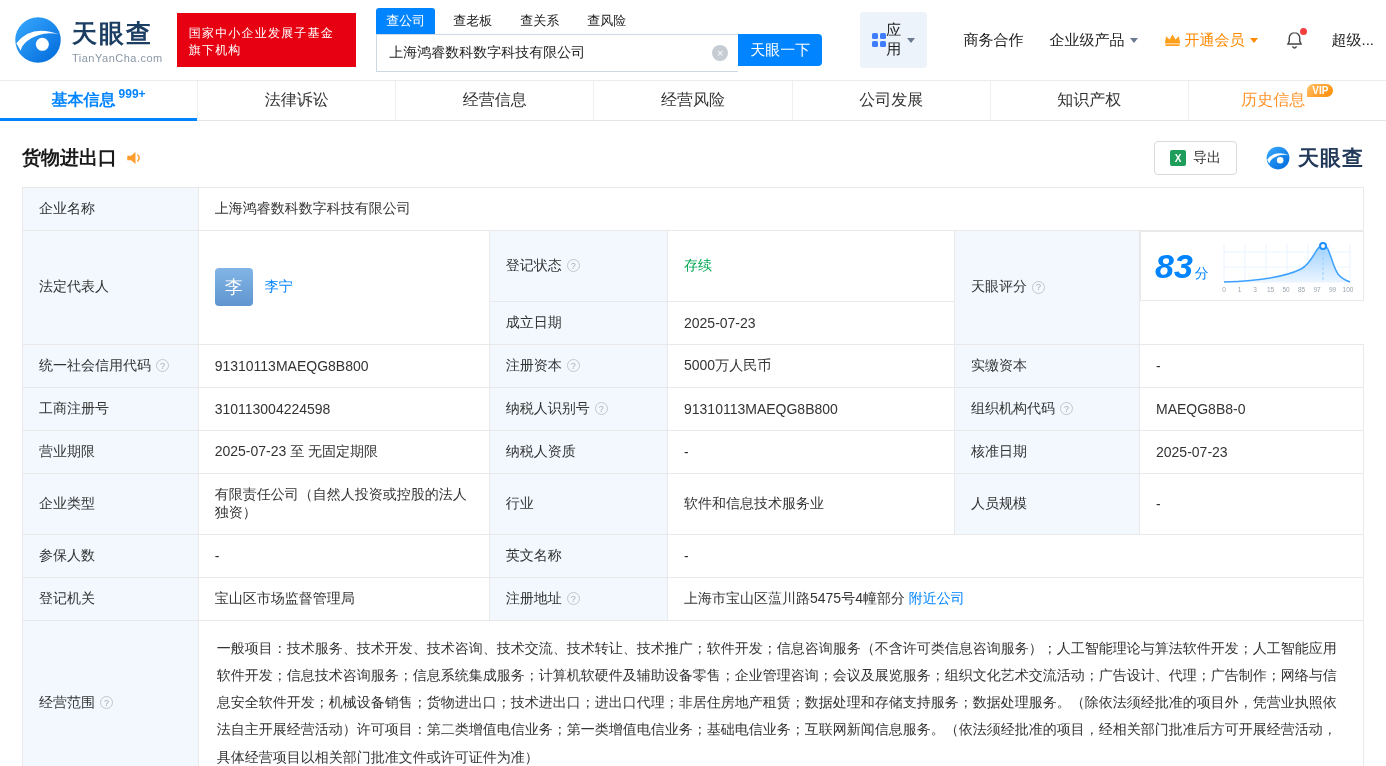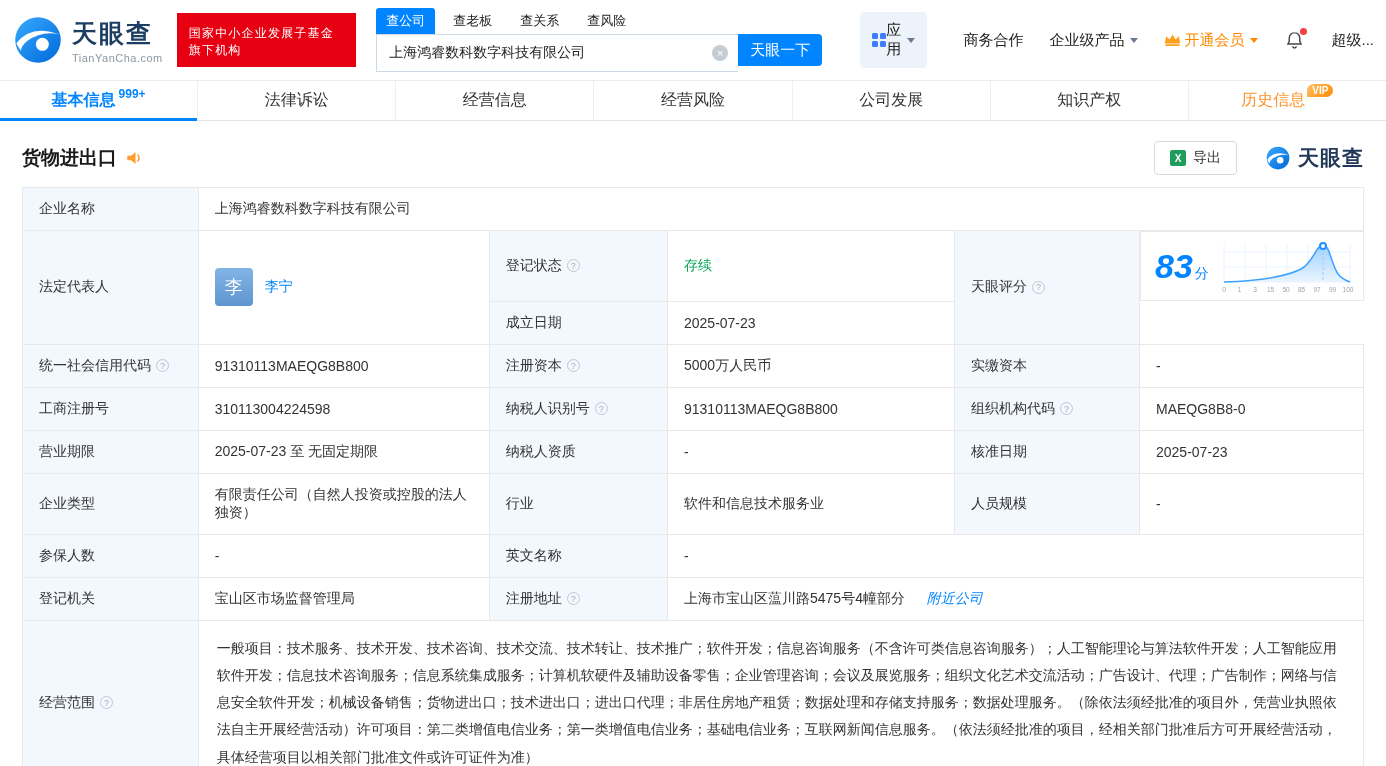--- a/index.html
+++ b/index.html
@@ -59,21 +59,21 @@
   td.l { background: #f2f8fe; }
   .q { display: inline-flex; width: 13px; height: 13px; border: 1px solid #c2c7cf; border-radius: 50%; color: #a6acb5; font-size: 9px; align-items: center; justify-content: center; margin-left: 5px; vertical-align: 1px; cursor: pointer; }
   .link { color: #0084ff; cursor: pointer; text-decoration: none; }
   .status-ok { color: #00a854; }
   .rep-cell { display: flex; align-items: center; gap: 12px; }
   .avatar { width: 38px; height: 38px; border-radius: 4px; background: linear-gradient(180deg, #82b5e6, #5f95cf); color: #fff; font-size: 18px; display: flex; align-items: center; justify-content: center; cursor: pointer; flex: none; }
   .score-cell { display: flex; align-items: center; justify-content: space-between; padding: 4px 6px 4px 14px !important; }
   .score-num { font-size: 34px; font-weight: bold; color: #0084ff; font-style: italic; }
   .score-unit { font-size: 14px; color: #0084ff; margin-left: 2px; }
   .scope-cell { line-height: 1.95; padding: 14px 18px !important; }
-  .addr-cell .link { margin-left: 18px; white-space: nowrap; font-style: italic; }
+  .addr-cell .link { margin-left: 0; white-space: nowrap; }
 </style>
 </head>
 <body>
 
 <div class="header">
   <div class="logo">
     <svg width="52" height="52" viewBox="0 0 48 48">
       <defs>
         <linearGradient id="lg1" x1="0" y1="0" x2="1" y2="1">
           <stop offset="0" stop-color="#38aaff"></stop>

